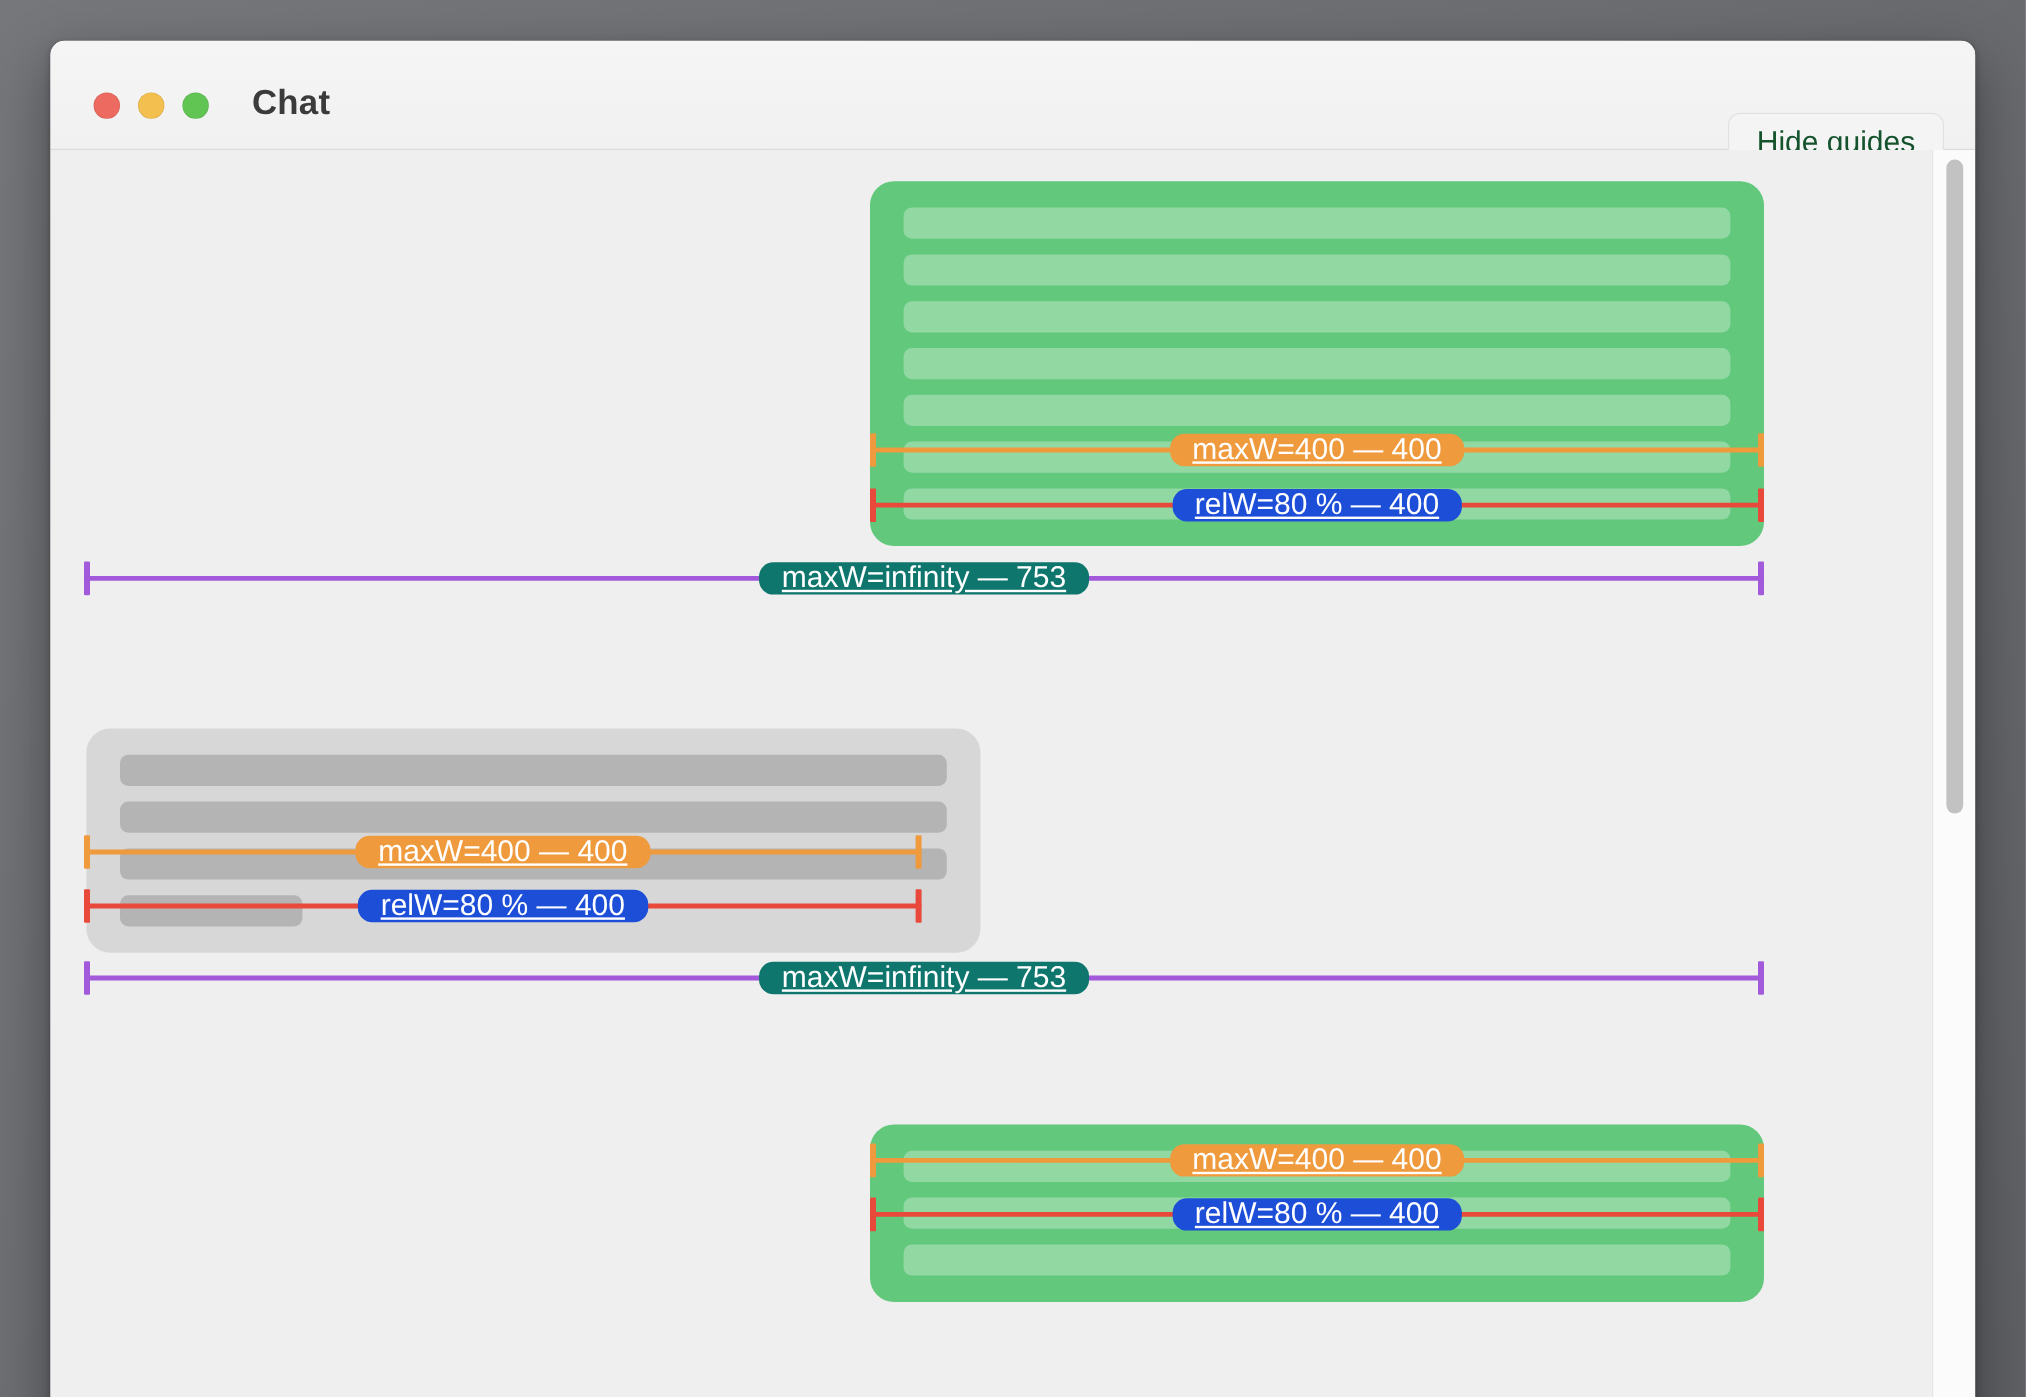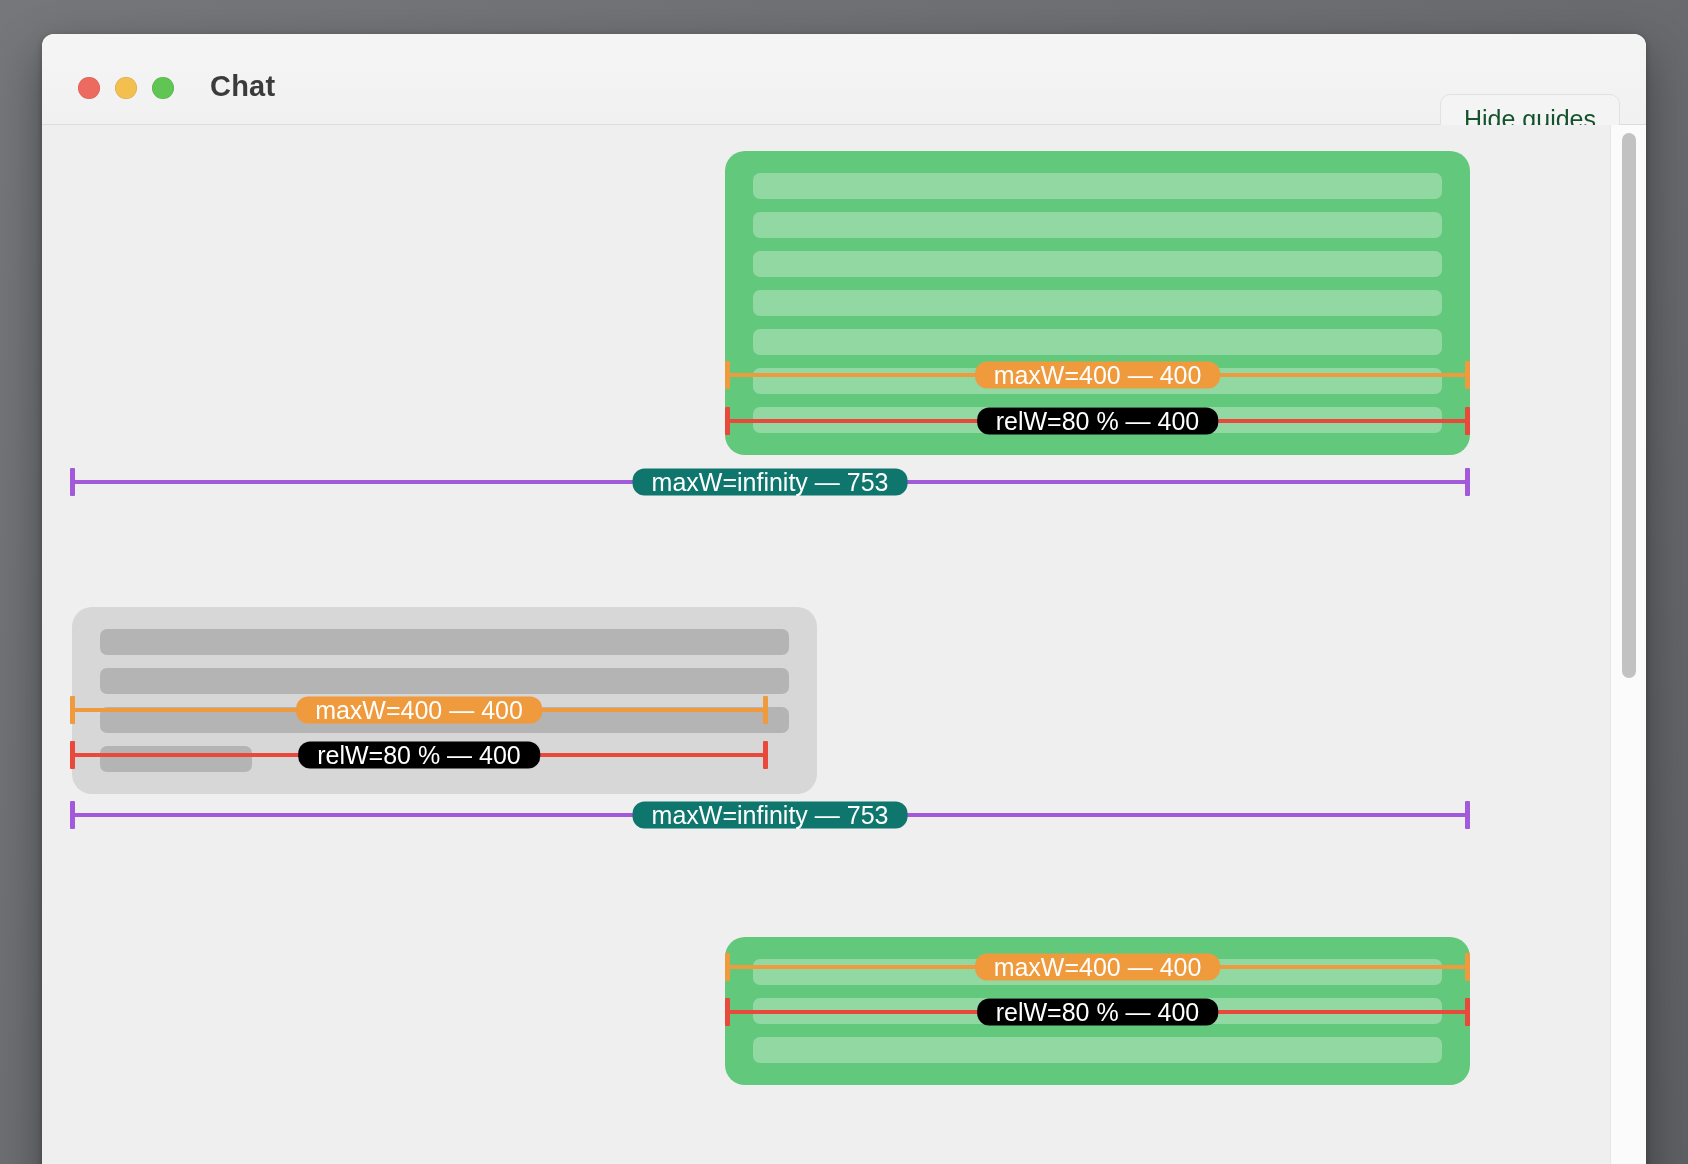--- a/index.html
+++ b/index.html
@@ -150,29 +150,30 @@
     position: absolute;
     left: 50%;
     top: 0;
     transform: translate(-50%, -50%);
     padding: 1px 19px;
     border-radius: 12px;
     color: #ffffff;
     font-size: 25px;
     white-space: nowrap;
     line-height: 1;
+    text-decoration: underline;
   }
 
   .guide.orange .rail,
   .guide.orange .cap { background: #ef9a3c; }
   .guide.orange .tag { background: #ef9a3c; }
 
   .guide.red .rail,
   .guide.red .cap { background: #e8493b; }
-  .guide.red .tag { background: #000000; }
+  .guide.red .tag { background: #1d4ed8; }
 
   .guide.purple .rail,
   .guide.purple .cap { background: #a259da; }
   .guide.purple .tag { background: #0f766e; }
 
   
   #scrollbar-track {
     position: absolute;
     right: 8px;
     top: 8px;

